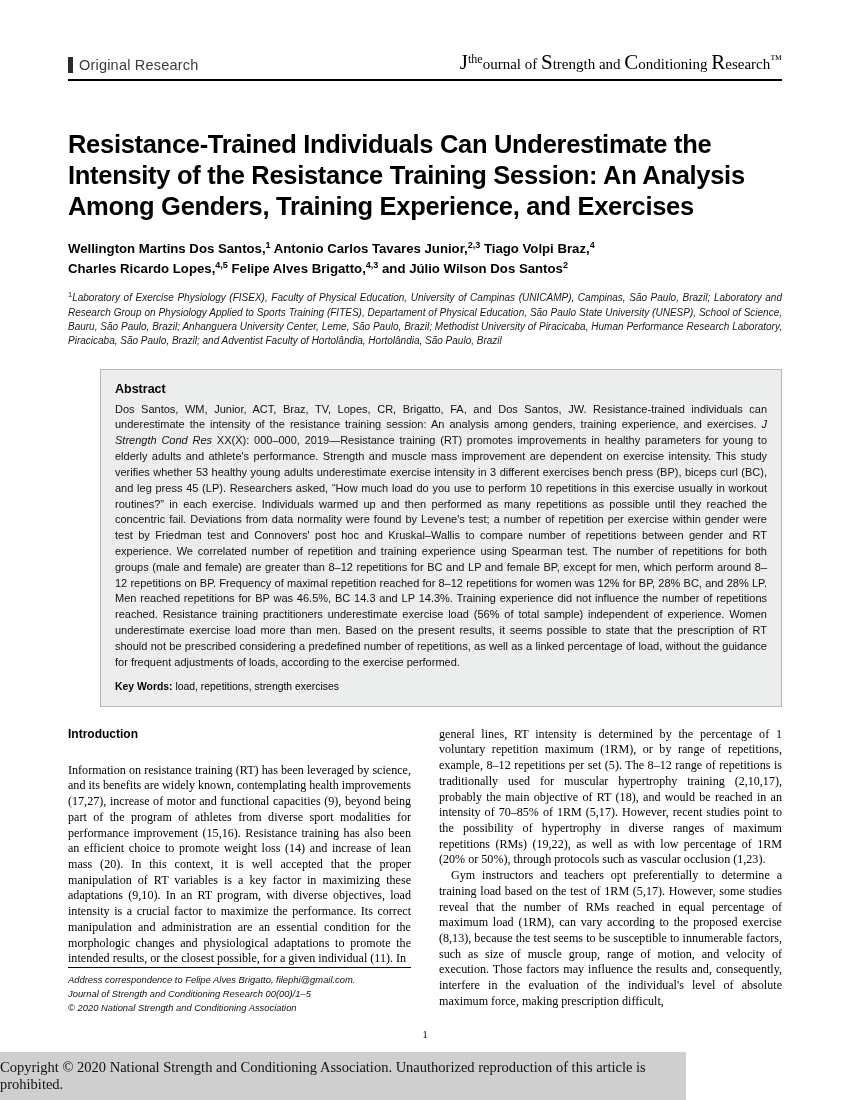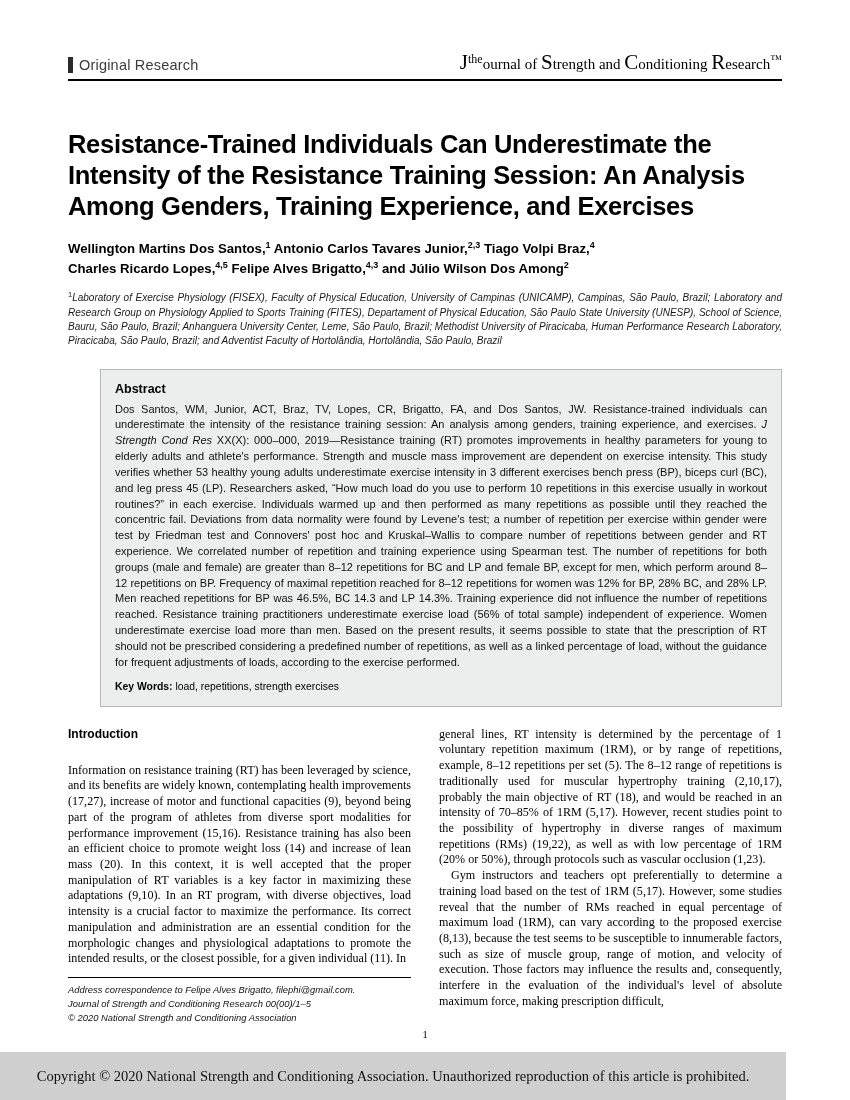--- a/index.html
+++ b/index.html
@@ -166,21 +166,20 @@
   .body-text p {
     margin: 0;
     text-indent: 12px;
   }
   .body-text p.first {
     text-indent: 0;
   }
 
   
   .footnote {
-    margin-top: 10px;
     border-top: 1px solid #000;
     padding-top: 5px;
     font-family: "Liberation Sans", sans-serif;
     font-style: italic;
     font-size: 9.4px;
     line-height: 1.5;
     color: #111;
   }
 
   
@@ -192,21 +191,21 @@
     text-align: center;
     font-family: "Liberation Serif", serif;
     font-size: 10.5px;
   }
 
   
   .copyright-band {
     position: absolute;
     left: 0;
     top: 1052px;
-    width: 786px;
+    width: 686px;
     height: 48px;
     background: #cfcfcf;
     display: flex;
     align-items: center;
     justify-content: center;
     font-family: "Liberation Serif", serif;
     font-size: 14.5px;
     color: #111;
   }
 </style>
@@ -226,21 +225,21 @@
       </div>
     </div>
 
     <h1 class="title">Resistance-Trained Individuals Can Underestimate the Intensity of the Resistance Training Session: An Analysis Among Genders, Training Experience, and Exercises</h1>
 
     <div class="authors">
       <div>
         <span>Wellington Martins Dos Santos,</span><sup>1</sup><span> Antonio Carlos Tavares Junior,</span><sup>2,3</sup><span> Tiago Volpi Braz,</span><sup>4</sup>
       </div>
       <div>
-        <span>Charles Ricardo Lopes,</span><sup>4,5</sup><span> Felipe Alves Brigatto,</span><sup>4,3</sup><span> and Júlio Wilson Dos Among</span><sup>2</sup>
+        <span>Charles Ricardo Lopes,</span><sup>4,5</sup><span> Felipe Alves Brigatto,</span><sup>4,3</sup><span> and Júlio Wilson Dos Santos</span><sup>2</sup>
       </div>
     </div>
 
     <div class="affiliations">
       <sup>1</sup><span>Laboratory of Exercise Physiology (FISEX), Faculty of Physical Education, University of Campinas (UNICAMP), Campinas, São Paulo, Brazil; Laboratory and Research Group on Physiology Applied to Sports Training (FITES), Departament of Physical Education, São Paulo State University (UNESP), School of Science, Bauru, São Paulo, Brazil; Anhanguera University Center, Leme, São Paulo, Brazil; Methodist University of Piracicaba, Human Performance Research Laboratory, Piracicaba, São Paulo, Brazil; and Adventist Faculty of Hortolândia, Hortolândia, São Paulo, Brazil</span>
     </div>
 
     <div class="abstract-box">
       <div class="abstract-heading">Abstract</div>
       <div class="abstract-body"><span>Dos Santos, WM, Junior, ACT, Braz, TV, Lopes, CR, Brigatto, FA, and Dos Santos, JW. Resistance-trained individuals can underestimate the intensity of the resistance training session: An analysis among genders, training experience, and exercises. </span><i>J Strength Cond Res</i><span> XX(X): 000–000, 2019—Resistance training (RT) promotes improvements in healthy parameters for young to elderly adults and athlete's performance. Strength and muscle mass improvement are dependent on exercise intensity. This study verifies whether 53 healthy young adults underestimate exercise intensity in 3 different exercises bench press (BP), biceps curl (BC), and leg press 45 (LP). Researchers asked, “How much load do you use to perform 10 repetitions in this exercise usually in workout routines?” in each exercise. Individuals warmed up and then performed as many repetitions as possible until they reached the concentric fail. Deviations from data normality were found by Levene's test; a number of repetition per exercise within gender were test by Friedman test and Connovers' post hoc and Kruskal–Wallis to compare number of repetitions between gender and RT experience. We correlated number of repetition and training experience using Spearman test. The number of repetitions for both groups (male and female) are greater than 8–12 repetitions for BC and LP and female BP, except for men, which perform around 8–12 repetitions on BP. Frequency of maximal repetition reached for 8–12 repetitions for women was 12% for BP, 28% BC, and 28% LP. Men reached repetitions for BP was 46.5%, BC 14.3 and LP 14.3%. Training experience did not influence the number of repetitions reached. Resistance training practitioners underestimate exercise load (56% of total sample) independent of experience. Women underestimate exercise load more than men. Based on the present results, it seems possible to state that the prescription of RT should not be prescribed considering a predefined number of repetitions, as well as a linked percentage of load, without the guidance for frequent adjustments of loads, according to the exercise performed.</span></div>

